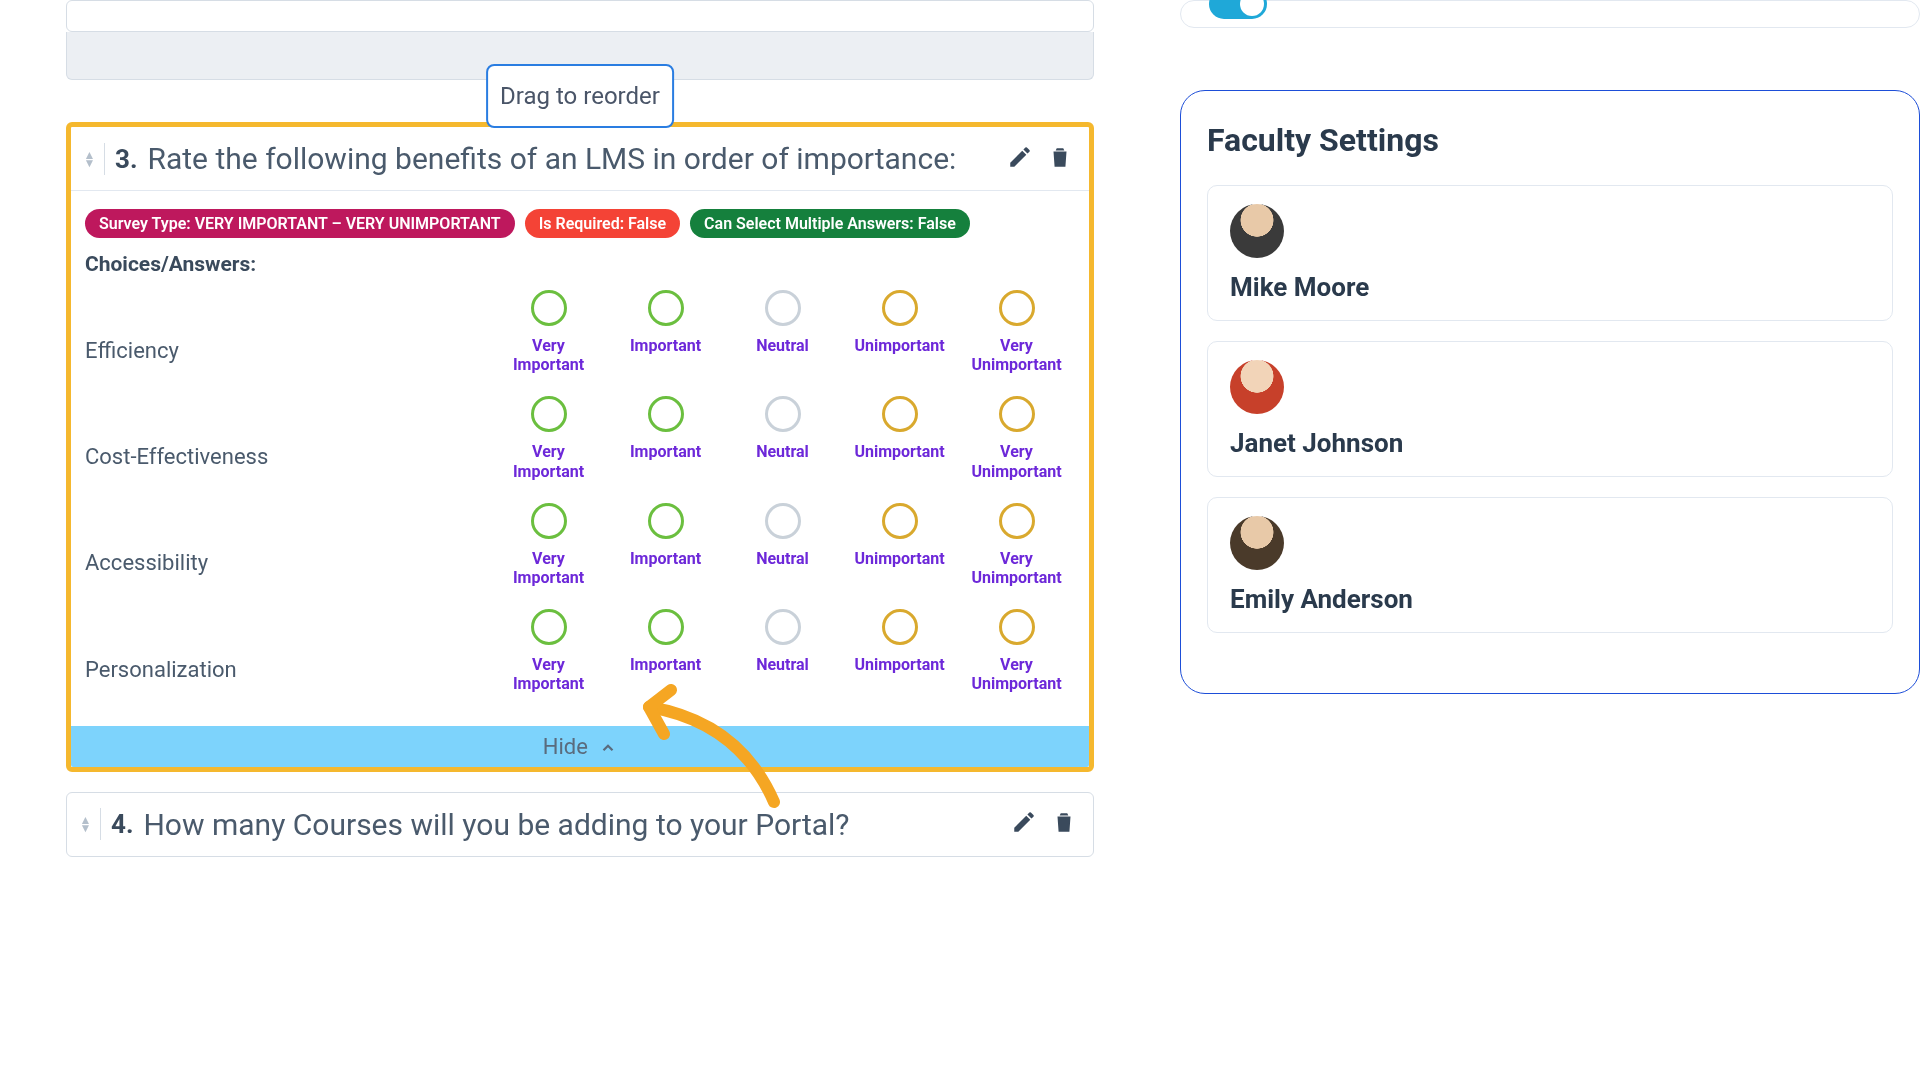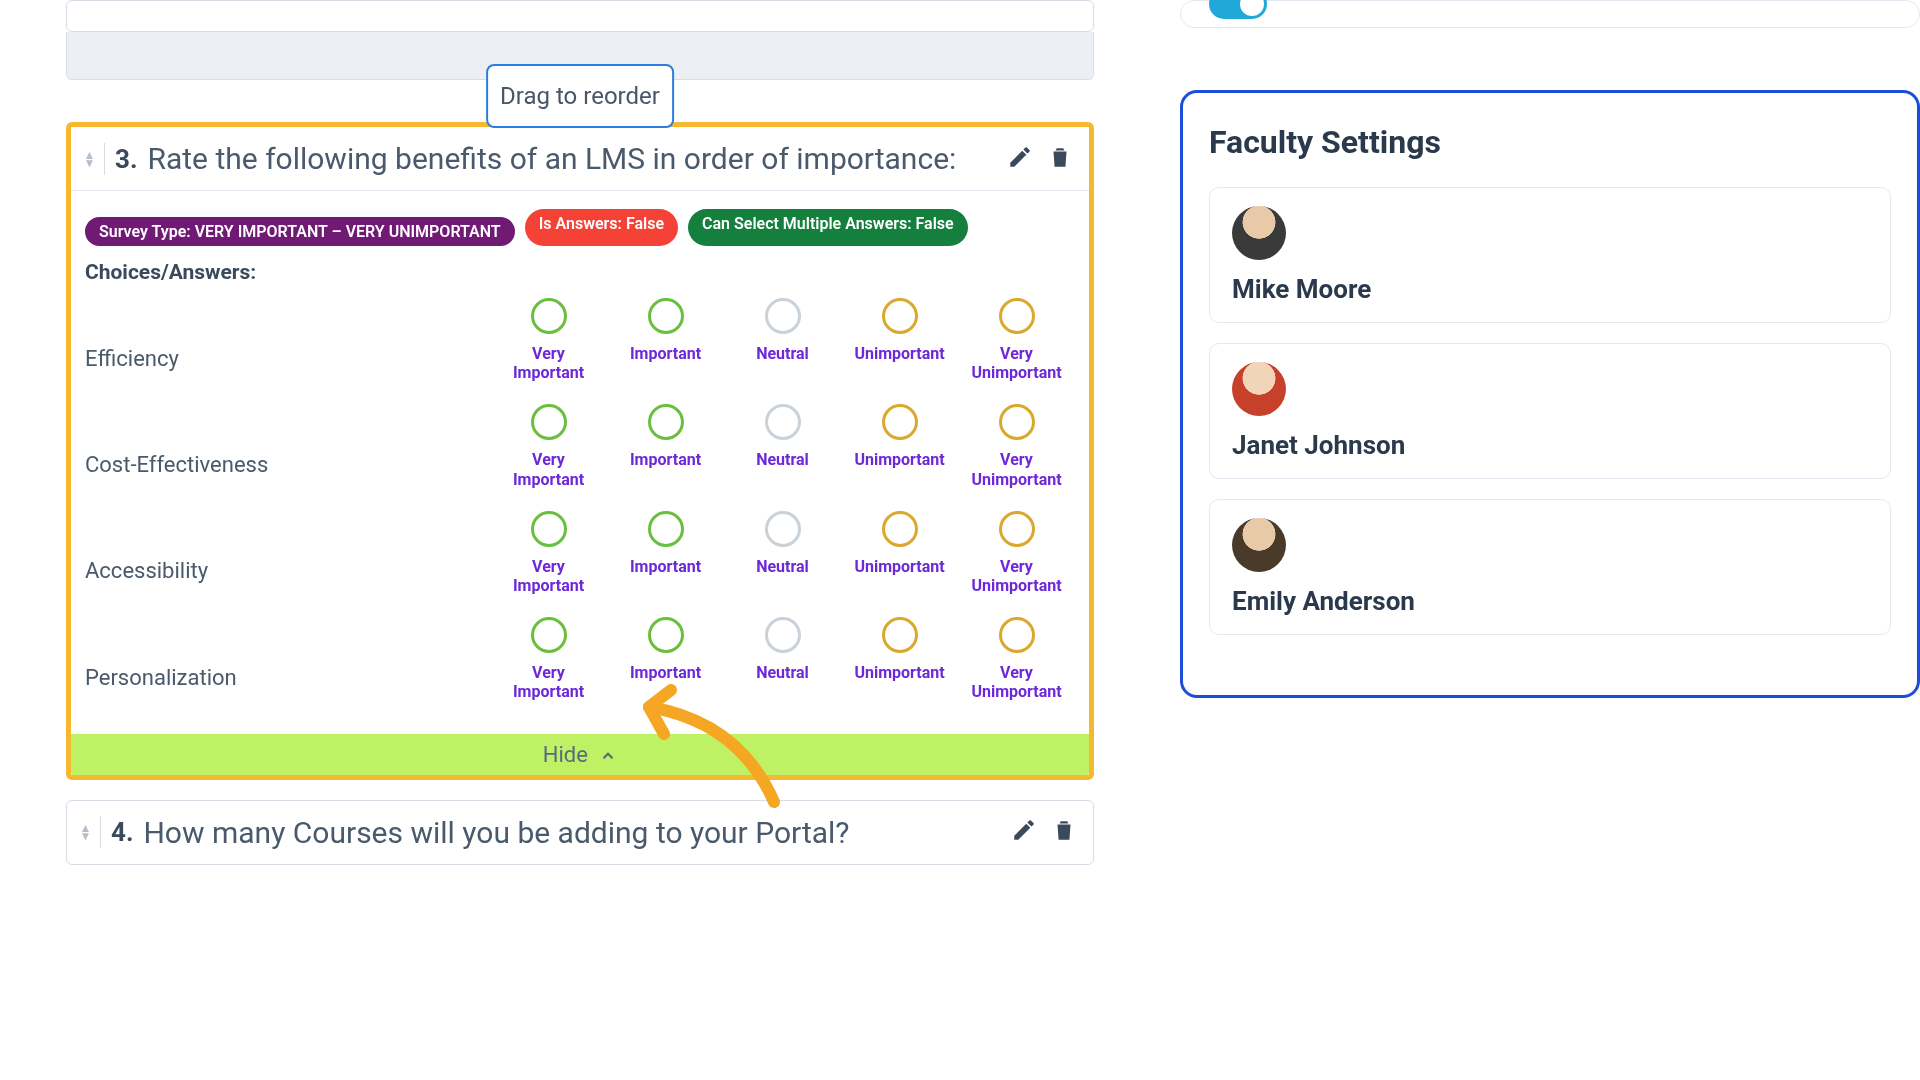--- a/index.html
+++ b/index.html
@@ -99,21 +99,21 @@
     padding: 18px 14px 10px 14px;
   }
   .pills { display: flex; gap: 10px; flex-wrap: wrap; margin-bottom: 14px; }
   .pill {
     color: #fff;
     font-size: 16px;
     font-weight: 600;
     padding: 5px 14px;
     border-radius: 999px;
   }
-  .pill-green { background: #701a75; margin-top: 8px; }
+  .pill-green { background: #be185d; }
   .pill-red { background: #f44336; }
   .pill-pink { background: #15803d; }
   .choices-label {
     font-weight: 700;
     font-size: 21px;
     color: #3a4a5c;
     margin-bottom: 14px;
   }
   .matrix-row {
     display: flex;
@@ -144,21 +144,21 @@
   .c-green { border-color: #6bbf3f; }
   .c-gray  { border-color: #c9d1d9; }
   .c-gold  { border-color: #d9a92e; }
   .opt-label {
     font-size: 16px;
     color: #6d28d9;
     line-height: 1.2;
     font-weight: bold;
   }
   .hide-bar {
-    background: #bef264;
+    background: #7dd3fc;
     text-align: center;
     padding: 8px 0;
     font-size: 22px;
     color: #5a6b7d;
     border-radius: 0 0 2px 2px;
   }
   .hide-bar svg { vertical-align: middle; margin-left: 6px; width: 18px; height: 18px; }
   .q-card-plain {
     margin-top: 20px;
     border: 1px solid #d6dde5;
@@ -190,22 +190,22 @@
     border-radius: 999px;
   }
   .toggle-pill::after {
     content:"";
     position:absolute;
     right:3px; top:3px;
     width:24px; height:24px;
     background:#fff; border-radius:50%;
   }
   .side-panel {
-    border: 3px solid #1d4ed8;
-    border-radius: 17px;
+    border: 1px solid #1d4ed8;
+    border-radius: 25px;
     padding: 30px 26px 40px 26px;
   }
   .side-title {
     font-size: 32px;
     font-weight: 700;
     color: #2a3a4c;
     margin-bottom: 26px;
   }
   .faculty-card {
     border: 1px solid #e2e8f0;
@@ -260,21 +260,21 @@
         <span>
           <svg viewBox="0 0 24 24" fill="#3a4a5c">
               <path d="M6 7h12l-1 14H7L6 7zm3-3h6l1 2H8l1-2z"></path>
             </svg>
         </span>
       </div>
     </div>
     <div class="q-body">
       <div class="pills">
         <span class="pill pill-green">Survey Type: VERY IMPORTANT – VERY UNIMPORTANT</span>
-        <span class="pill pill-red">Is Answers: False</span>
+        <span class="pill pill-red">Is Required: False</span>
         <span class="pill pill-pink">Can Select Multiple Answers: False</span>
       </div>
       <div class="choices-label">Choices/Answers:</div>
       <div id="matrix">
           <div class="matrix-row">
             <div class="row-label">Efficiency</div>
             <div class="options-wrap">
               <div class="opt">
                 <div class="circle c-green"></div>
                 <div class="opt-label">Very<br>Important</div>

